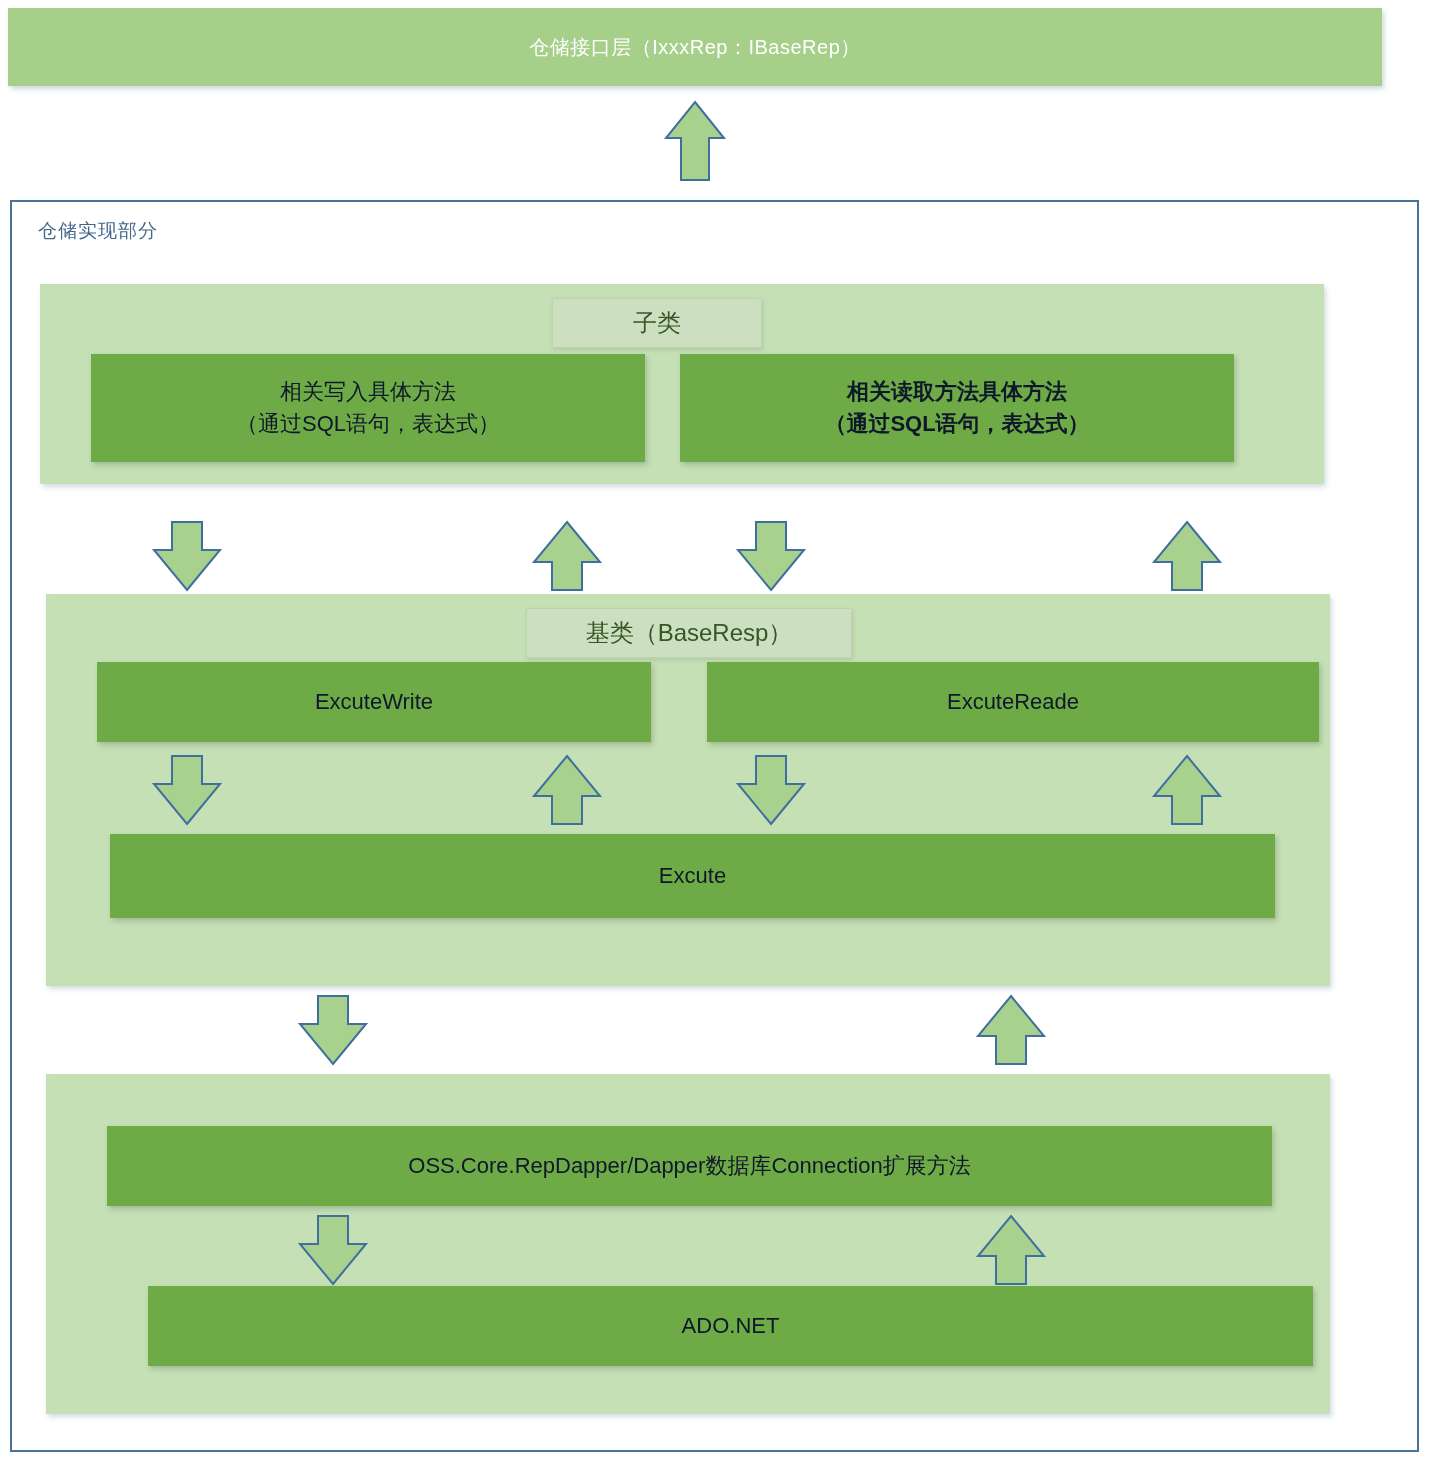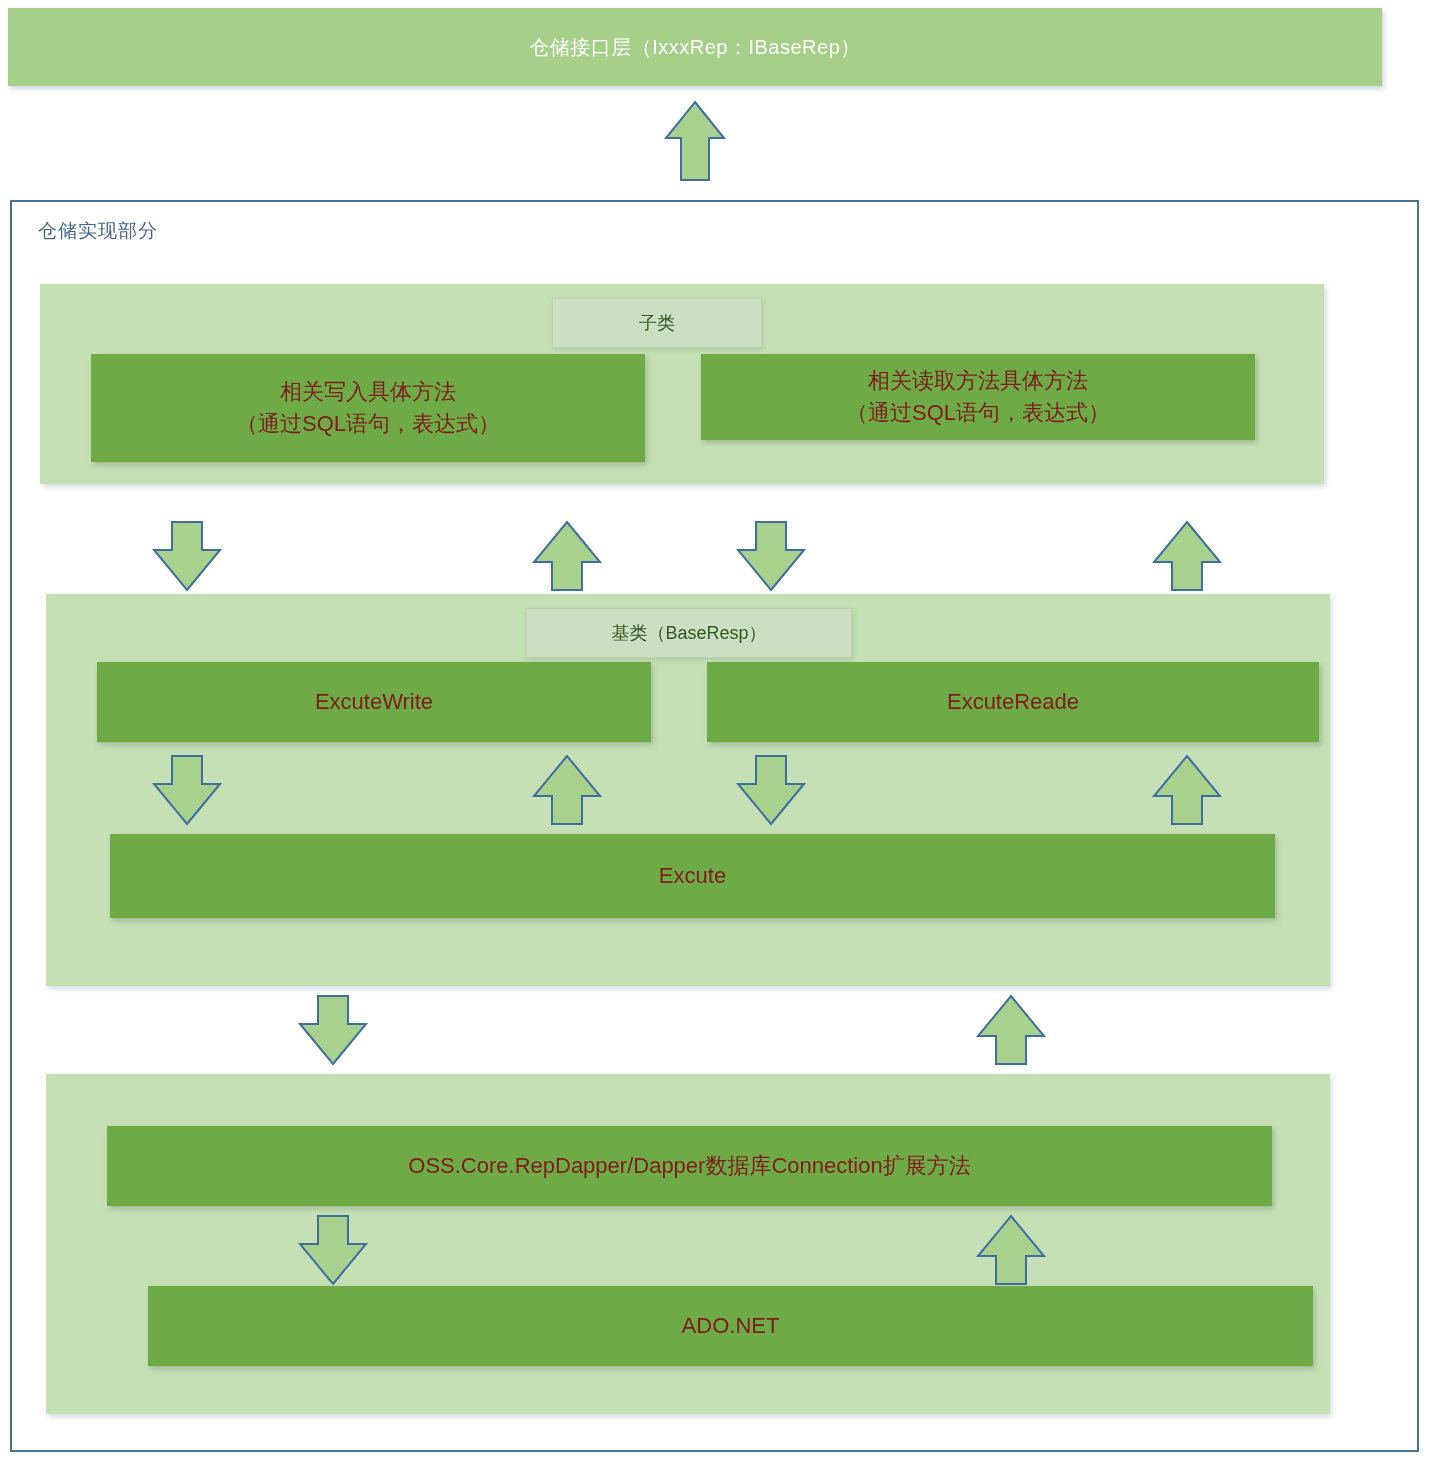--- a/index.html
+++ b/index.html
@@ -83,45 +83,45 @@
 
   
   .chip {
     position: absolute;
     background: #ccdfc0;
     border: 1px solid #bcd3ae;
     display: flex;
     align-items: center;
     justify-content: center;
     color: #375623;
-    font-size: 18px;
+    font-size: 24px;
     box-shadow: 1px 2px 4px rgba(130,150,130,0.30);
   }
   .chip-sub  { left: 512px; top: 14px; width: 210px; height: 50px; }
   .chip-base { left: 480px; top: 14px; width: 326px; height: 50px; }
 
   
   .block {
     position: absolute;
     background: #6eab46;
     display: flex;
     flex-direction: column;
     align-items: center;
     justify-content: center;
-    color: #7f1d1d;
+    color: #0f172a;
     font-size: 22px;
     line-height: 1.45;
     text-align: left;
     box-shadow: 2px 3px 5px rgba(110,130,110,0.40);
   }
   .block .l2 { display: block; }
 
   
   .blk-write { left: 51px;  top: 70px; width: 554px; height: 108px; }
-  .blk-read  { left: 661px; top: 70px; width: 554px; height: 86px; }
+  .blk-read  { left: 640px; top: 70px; width: 554px; height: 108px; font-weight: bold; }
 
   
   .blk-ew    { left: 51px;  top: 68px;  width: 554px; height: 80px; }
   .blk-er    { left: 661px; top: 68px;  width: 612px; height: 80px; }
   .blk-ex    { left: 51px;  top: 240px; width: 1165px; height: 84px; margin-left: 13px; }
 
   
   .blk-oss   { left: 61px;  top: 52px;  width: 1165px; height: 80px; }
   .blk-ado   { left: 61px;  top: 212px; width: 1165px; height: 80px; margin-left: 41px; }
 

